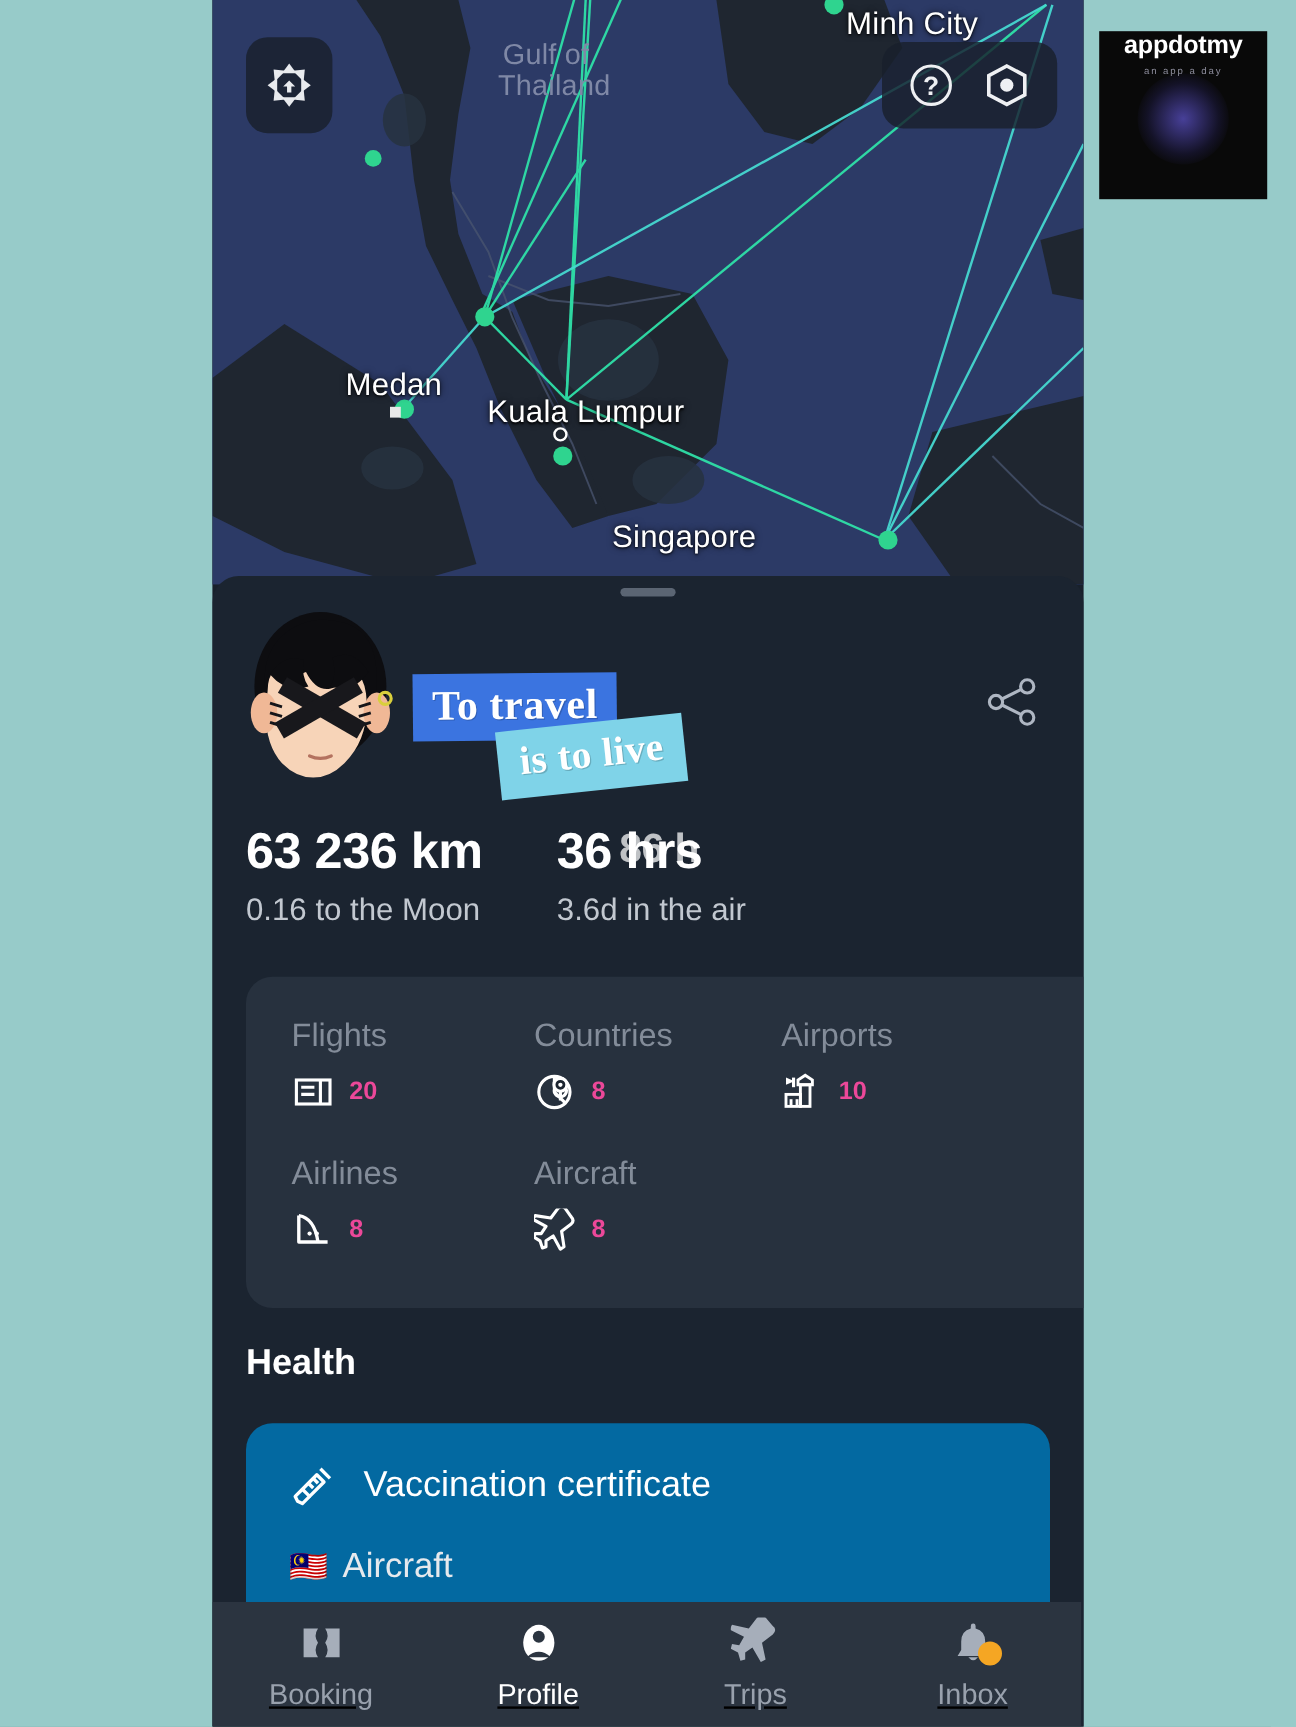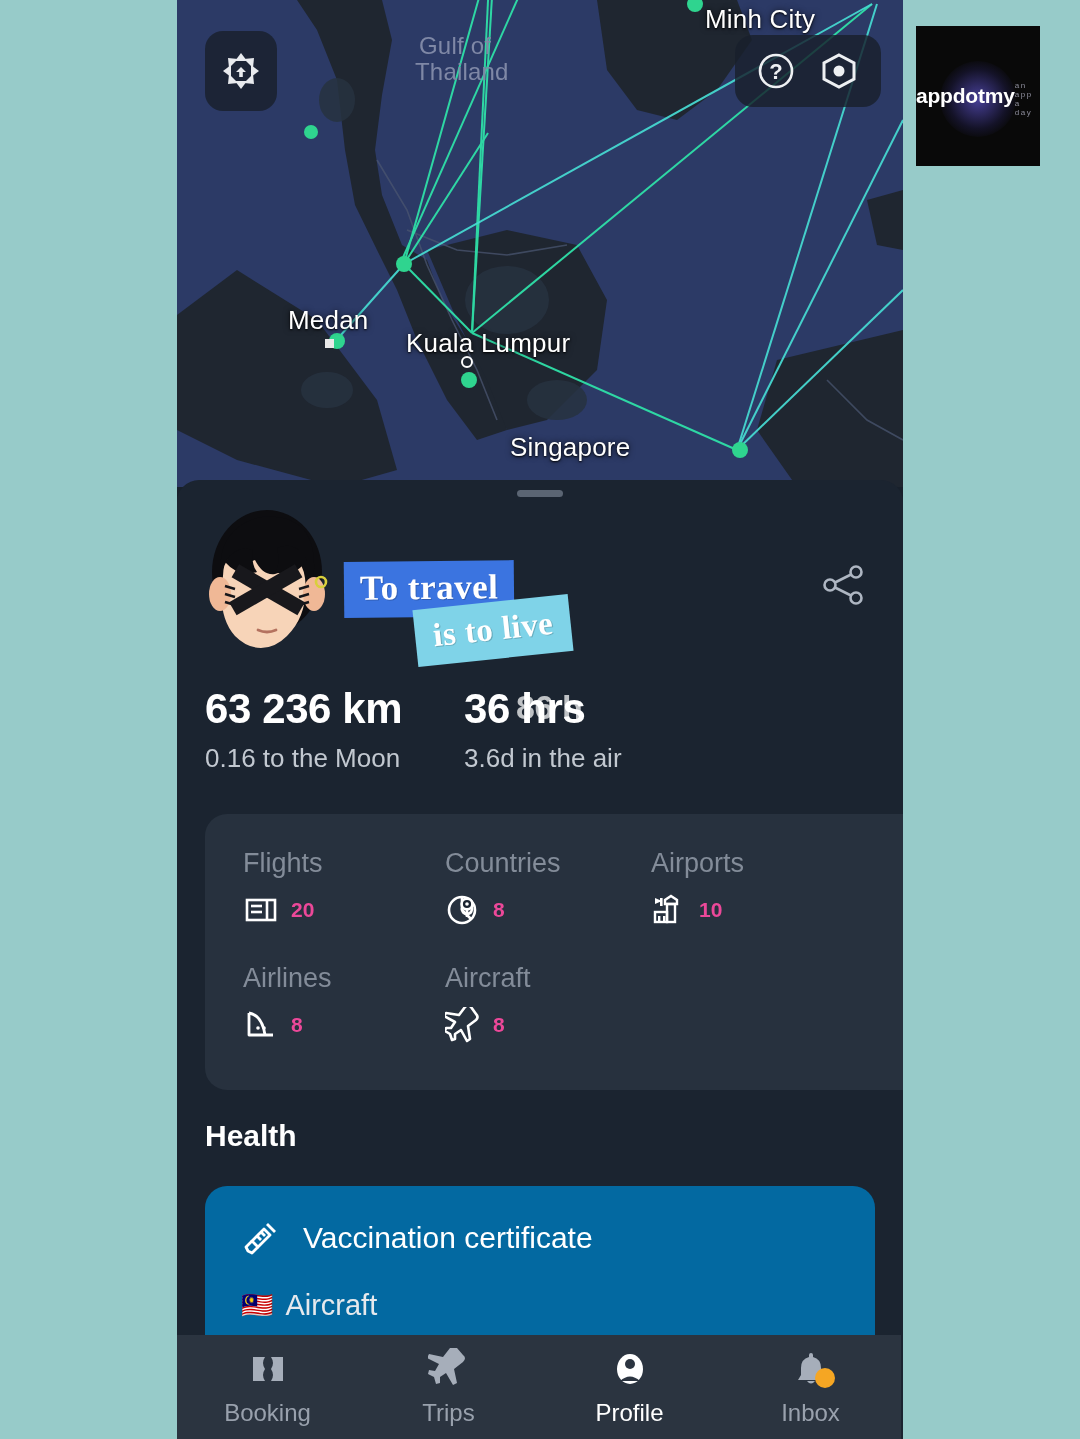--- a/index.html
+++ b/index.html
@@ -150,41 +150,41 @@
   .flag { font-size: 26px; }
   .health-vaccine {
     position: absolute; left: 36px; top: 148px;
     font-size: 29px; color: #c9ced6;
   }
 
   
   .bottom-nav {
     position: absolute; left: 0; bottom: 0; width: 724px; height: 104px;
     background: #2b3440;
-    display: flex; align-items: center;
+    display: flex; align-items: center; text-decoration: underline;
   }
   .nav-item {
     flex: 1; display: flex; flex-direction: column;
     align-items: center; justify-content: center; gap: 9px;
     position: relative;
   }
   .nav-item .nav-lbl { font-size: 24px; color: #99a1ad; }
   .nav-item.active .nav-lbl { color: #ffffff; }
   .nav-icon { width: 42px; height: 42px; position: relative; }
   .nav-badge {
     position: absolute; right: -3px; bottom: 2px;
     width: 20px; height: 20px; border-radius: 50%; background: #f5a623;
   }
 
   
   .watermark {
     position: absolute; left: 916px; top: 26px;
-    width: 124px; height: 140px;
+    width: 140px; height: 140px;
     background: #090909;
-    display: flex; flex-direction: row;
+    display: flex; flex-direction: column;
     align-items: center; justify-content: flex-start;
     overflow: hidden;
   }
   .wm-glow {
     position: absolute; left: 50%; top: 52%; transform: translate(-50%,-50%);
     width: 76px; height: 76px; border-radius: 50%;
     background: radial-gradient(circle, rgba(92,82,200,.75) 0%, rgba(40,36,96,.35) 55%, rgba(0,0,0,0) 75%);
   }
   .wm-name {
     position: relative; color: #ffffff; font-size: 21px;
@@ -461,37 +461,37 @@
         <div class="nav-item">
           <svg class="nav-icon" viewBox="0 0 42 42">
             <g fill="#a6aeba">
               <path d="M6 9 h12 q-4 6 0 12 q-4 6 0 12 h-12 z"></path>
               <path d="M36 9 h-12 q4 6 0 12 q4 6 0 12 h12 z"></path>
             </g>
           </svg>
           <span class="nav-lbl">Booking</span>
         </div>
 
-        <div class="nav-item">
-          <svg class="nav-icon" viewBox="0 0 42 42">
-            <path d="M35 7 q4 3 0 7 l-9 7 l3 14 l-4 2 l-7 -12 l-6 4 l0 6 l-4 1 l-2 -7 l-6 -3 l1 -4 l6 1 l4 -7 l-12 -6 l2 -4 l14 3 l7 -9 q4 -3 7 0 z" fill="#a6aeba"></path>
-          </svg>
-          <span class="nav-lbl">Trips</span>
-        </div>
-
         <div class="nav-item active">
           <svg class="nav-icon" viewBox="0 0 42 42">
             <ellipse cx="21" cy="21" rx="13" ry="15" fill="#ffffff"></ellipse>
             <circle cx="21" cy="16" r="5" fill="#2b3440"></circle>
             <path d="M11 33 q10 -9 20 0 z" fill="#2b3440"></path>
           </svg>
           <span class="nav-lbl">Profile</span>
         </div>
 
         <div class="nav-item">
+          <svg class="nav-icon" viewBox="0 0 42 42">
+            <path d="M35 7 q4 3 0 7 l-9 7 l3 14 l-4 2 l-7 -12 l-6 4 l0 6 l-4 1 l-2 -7 l-6 -3 l1 -4 l6 1 l4 -7 l-12 -6 l2 -4 l14 3 l7 -9 q4 -3 7 0 z" fill="#a6aeba"></path>
+          </svg>
+          <span class="nav-lbl">Trips</span>
+        </div>
+
+        <div class="nav-item">
           <div class="nav-icon">
             <svg width="42" height="42" viewBox="0 0 42 42">
               <path d="M21 5 q2 0 2 2 v2 q8 2 8 11 v7 l3 5 h-26 l3 -5 v-7 q0 -9 8 -11 v-2 q0 -2 2 -2 z" fill="#a6aeba"></path>
               <path d="M17 33 q4 5 8 0 z" fill="#a6aeba"></path>
             </svg>
             <span class="nav-badge"></span>
           </div>
           <span class="nav-lbl">Inbox</span>
         </div>
 

